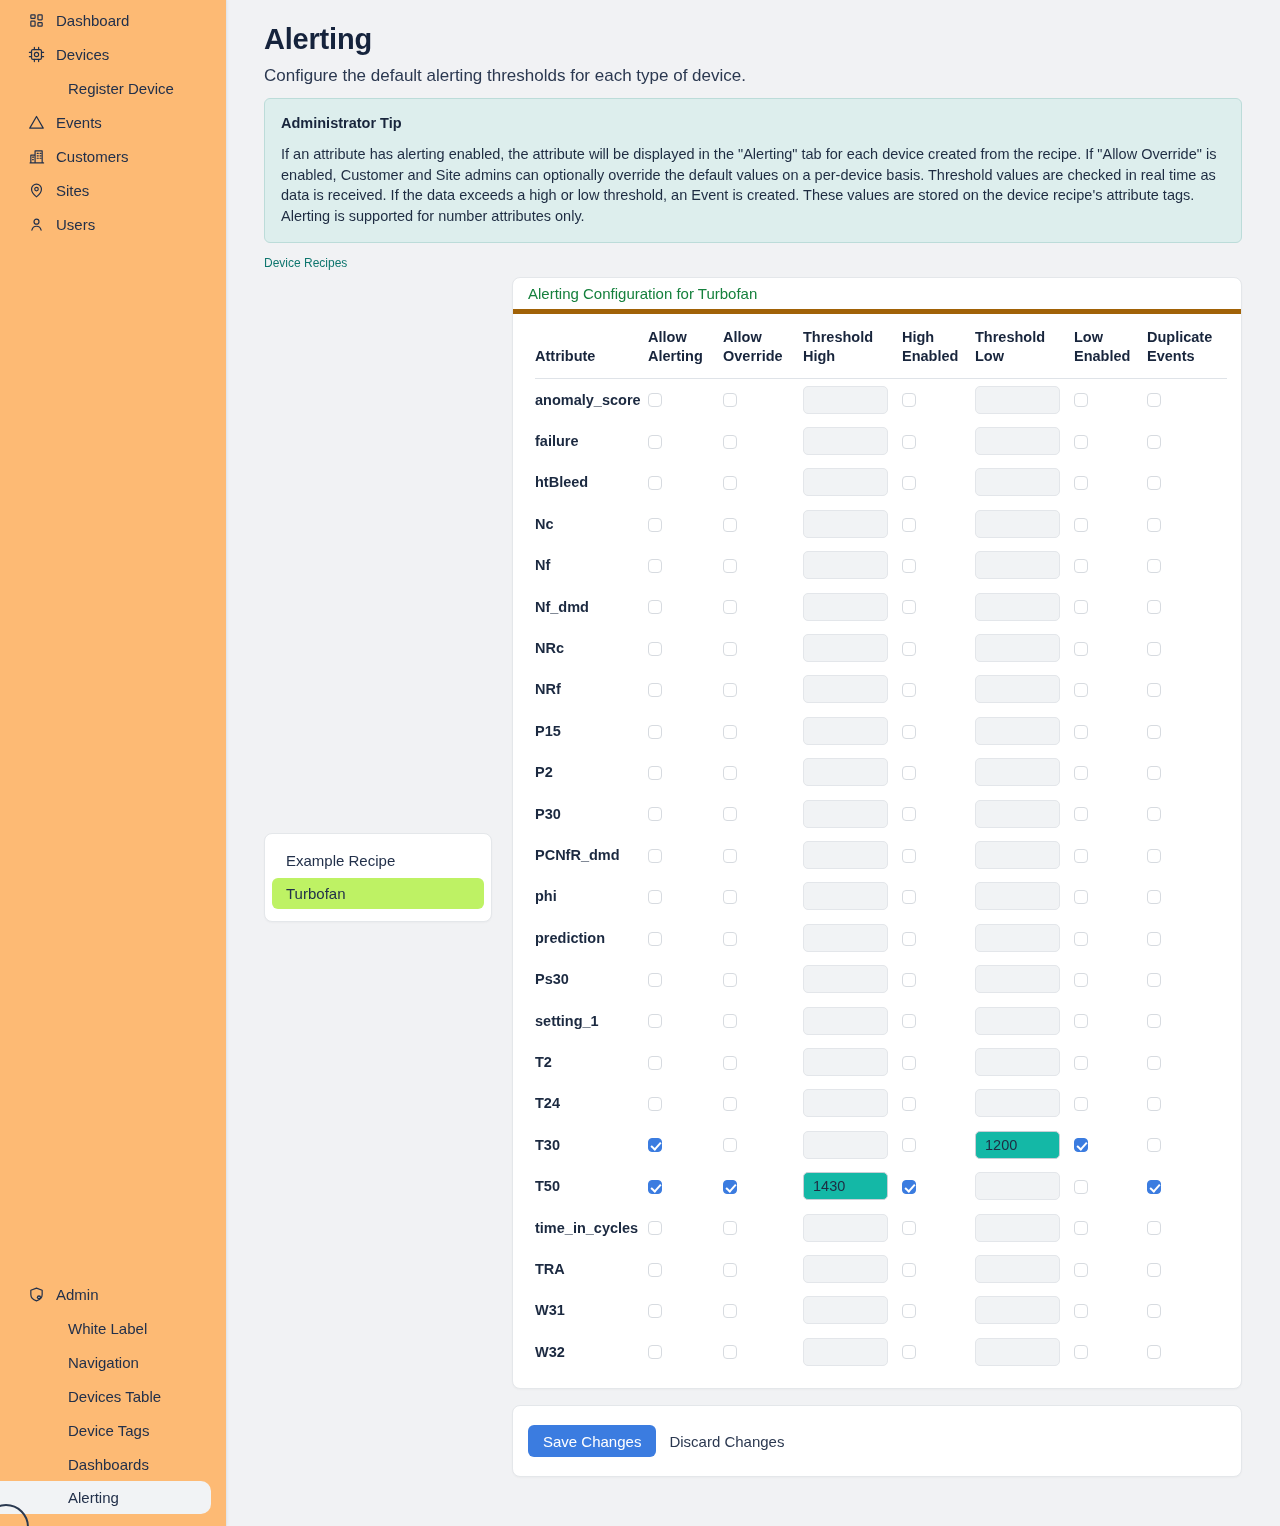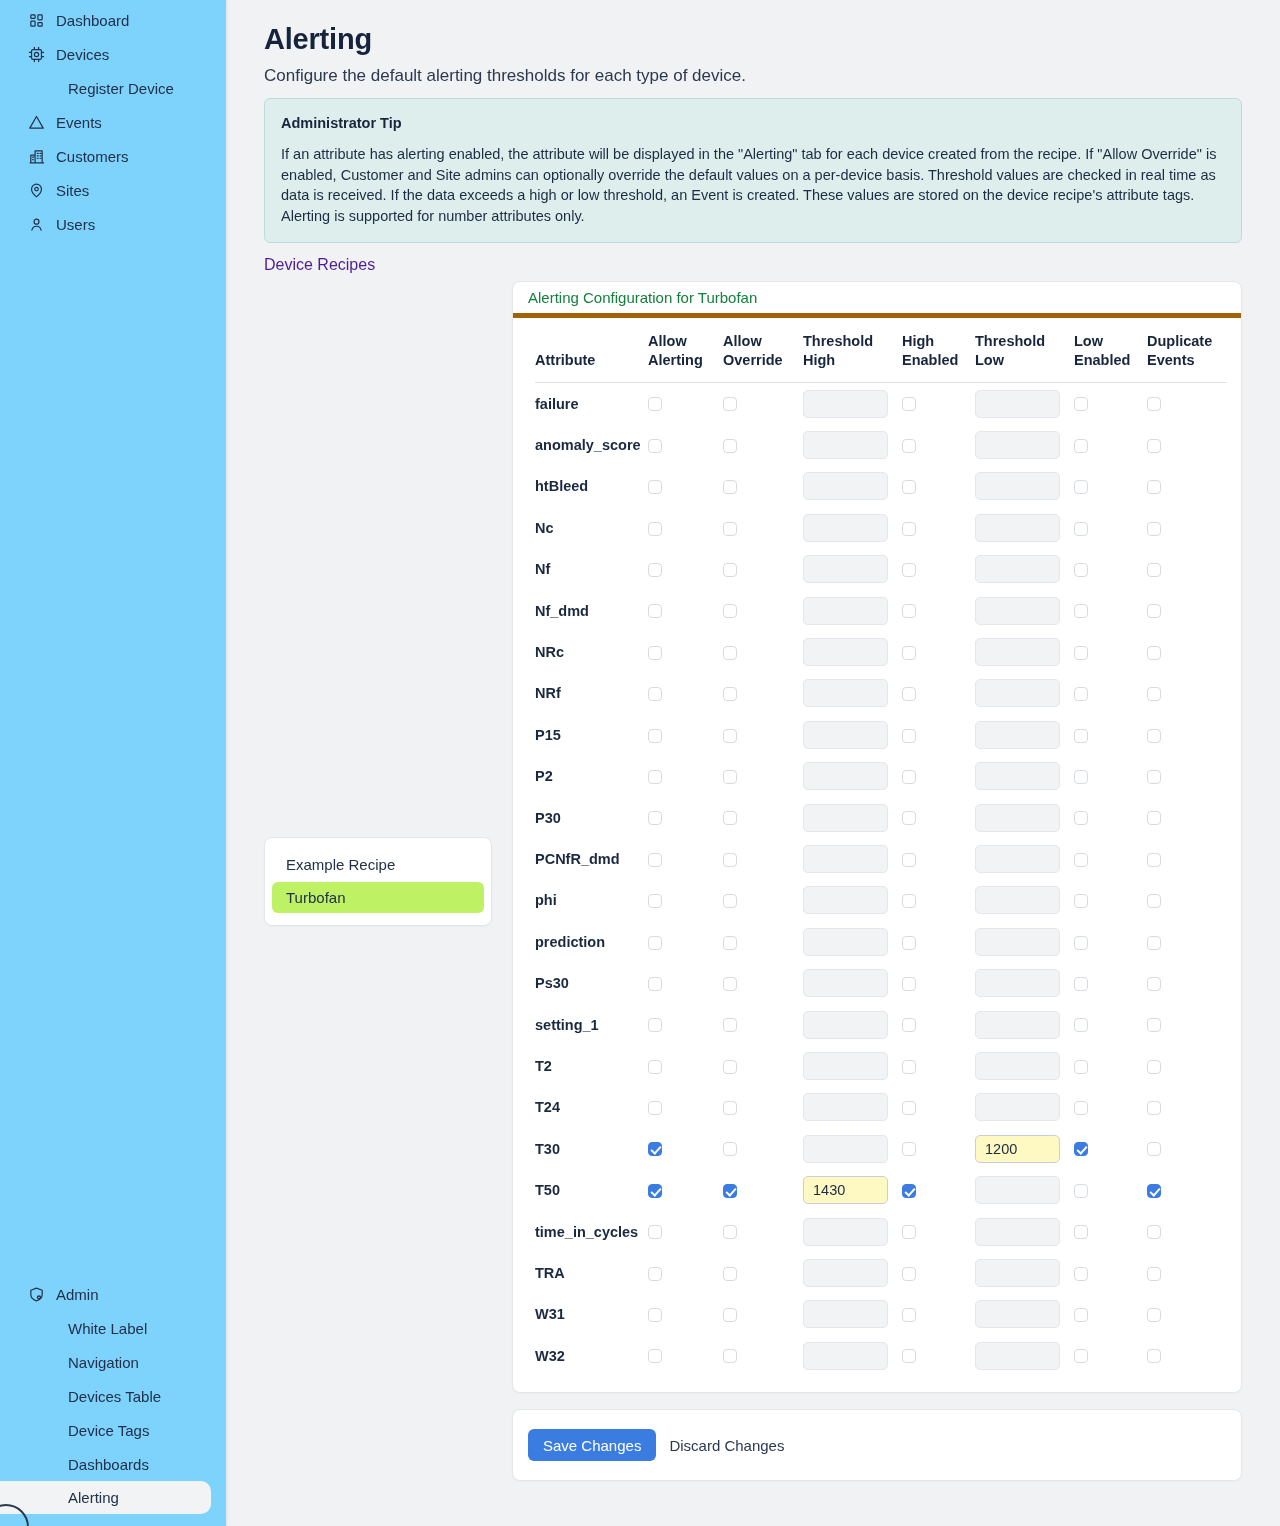--- a/index.html
+++ b/index.html
@@ -4,21 +4,21 @@
 <style>
   * { margin:0; padding:0; box-sizing:border-box; }
   html,body { width:1280px; height:1526px; }
   body {
     font-family:"Liberation Sans","DejaVu Sans",sans-serif;
     display:flex; background:#f1f2f4; color:#22304a; overflow:hidden;
   }
 
   
   .sidebar {
-    width:227px; min-width:227px; background:#7dd3fc;
+    width:227px; min-width:227px; background:#fdba74;
     border-right:1px solid #e2e5e9; box-shadow:1px 0 3px rgba(0,0,0,.04);
     display:flex; flex-direction:column; padding:3px 0 12px; position:relative; z-index:2;
   }
   .nav-item {
     display:flex; align-items:center; height:34px; gap:11px;
     padding:0 14px 0 28px; font-size:15px; color:#22304a; cursor:pointer;
   }
   .nav-item .nav-icon { width:17px; height:17px; display:inline-flex; flex:none; }
   .nav-item .nav-icon svg { width:17px; height:17px; }
   .nav-item.indent { padding-left:68px; }
@@ -38,21 +38,21 @@
   .page-title { font-size:29px; line-height:38px; font-weight:700; color:#15233c; letter-spacing:-.2px; }
   .page-subtitle { font-size:17px; color:#2b3850; margin-top:8px; }
 
   .tip-box {
     margin-top:12px; background:#ddeeed; border:1px solid #bcdcd9;
     border-radius:6px; padding:16px; color:#1e2c42;
   }
   .tip-title { font-size:14.5px; font-weight:700; margin-bottom:13px; color:#18253c; }
   .tip-body  { font-size:14.5px; line-height:20.5px; }
 
-  .recipes-label { margin:13px 0 7px; font-size:16px; color:#4c1d95; }
+  .recipes-label { margin:13px 0 7px; font-size:12px; color:#0f766e; }
 
   .content-cols { display:flex; gap:20px; align-items:center; }
 
   .recipe-card {
     width:228px; min-width:228px; background:#fff; border:1px solid #e4e7ea;
     border-radius:8px; padding:11px 7px 10px; box-shadow:0 1px 2px rgba(0,0,0,.03);
   }
   .recipe-item { padding:7px 14px; font-size:15px; color:#22304a; border-radius:6px; cursor:pointer; margin-bottom:2px; }
   .recipe-item.active { background:#bef264; }
 
@@ -79,21 +79,21 @@
     background:#fff; display:inline-block; position:relative; cursor:pointer; vertical-align:middle;
   }
   .cb.checked { background:#3b7ce0; border-color:#3b7ce0; }
   .cb.checked::after {
     content:""; position:absolute; left:4px; top:1px; width:4px; height:8px;
     border:solid #fff; border-width:0 2px 2px 0; transform:rotate(42deg);
   }
 
   .tin {
     width:85px; height:28px; border:1px solid #c9cfd6; border-radius:5px;
-    font-size:14.5px; padding:0 9px; color:#1e2c42; background:#fef9c3;
+    font-size:14.5px; padding:0 9px; color:#1e2c42; background:#14b8a6;
     font-family:"Liberation Sans","DejaVu Sans",sans-serif;
   }
   .tin.off { background:#f1f3f5; border-color:#e3e6ea; }
 
   .save-bar {
     margin-top:16px; background:#fff; border:1px solid #e4e7ea; border-radius:8px;
     padding:19px 15px; display:flex; align-items:center; gap:13px;
     box-shadow:0 1px 2px rgba(0,0,0,.03);
   }
   .btn-primary {
@@ -260,32 +260,32 @@
 Enabled</div>
               <div class="hcell">Threshold
 Low</div>
               <div class="hcell">Low
 Enabled</div>
               <div class="hcell">Duplicate
 Events</div>
             </div>
           <div id="table-body">
   <div class="tgrid trow">
+    <div class="attr">anomaly_score</div>
+    <div><span class="cb"></span></div>
+    <div><span class="cb"></span></div>
+    <div><input class="tin off" style=""></div>
+    <div><span class="cb"></span></div>
+    <div><input class="tin off" style=""></div>
+    <div><span class="cb"></span></div>
+    <div><span class="cb"></span></div>
+  </div>
+
+  <div class="tgrid trow">
     <div class="attr">failure</div>
-    <div><span class="cb"></span></div>
-    <div><span class="cb"></span></div>
-    <div><input class="tin off" style=""></div>
-    <div><span class="cb"></span></div>
-    <div><input class="tin off" style=""></div>
-    <div><span class="cb"></span></div>
-    <div><span class="cb"></span></div>
-  </div>
-
-  <div class="tgrid trow">
-    <div class="attr">anomaly_score</div>
     <div><span class="cb"></span></div>
     <div><span class="cb"></span></div>
     <div><input class="tin off" style=""></div>
     <div><span class="cb"></span></div>
     <div><input class="tin off" style=""></div>
     <div><span class="cb"></span></div>
     <div><span class="cb"></span></div>
   </div>
 
   <div class="tgrid trow">

